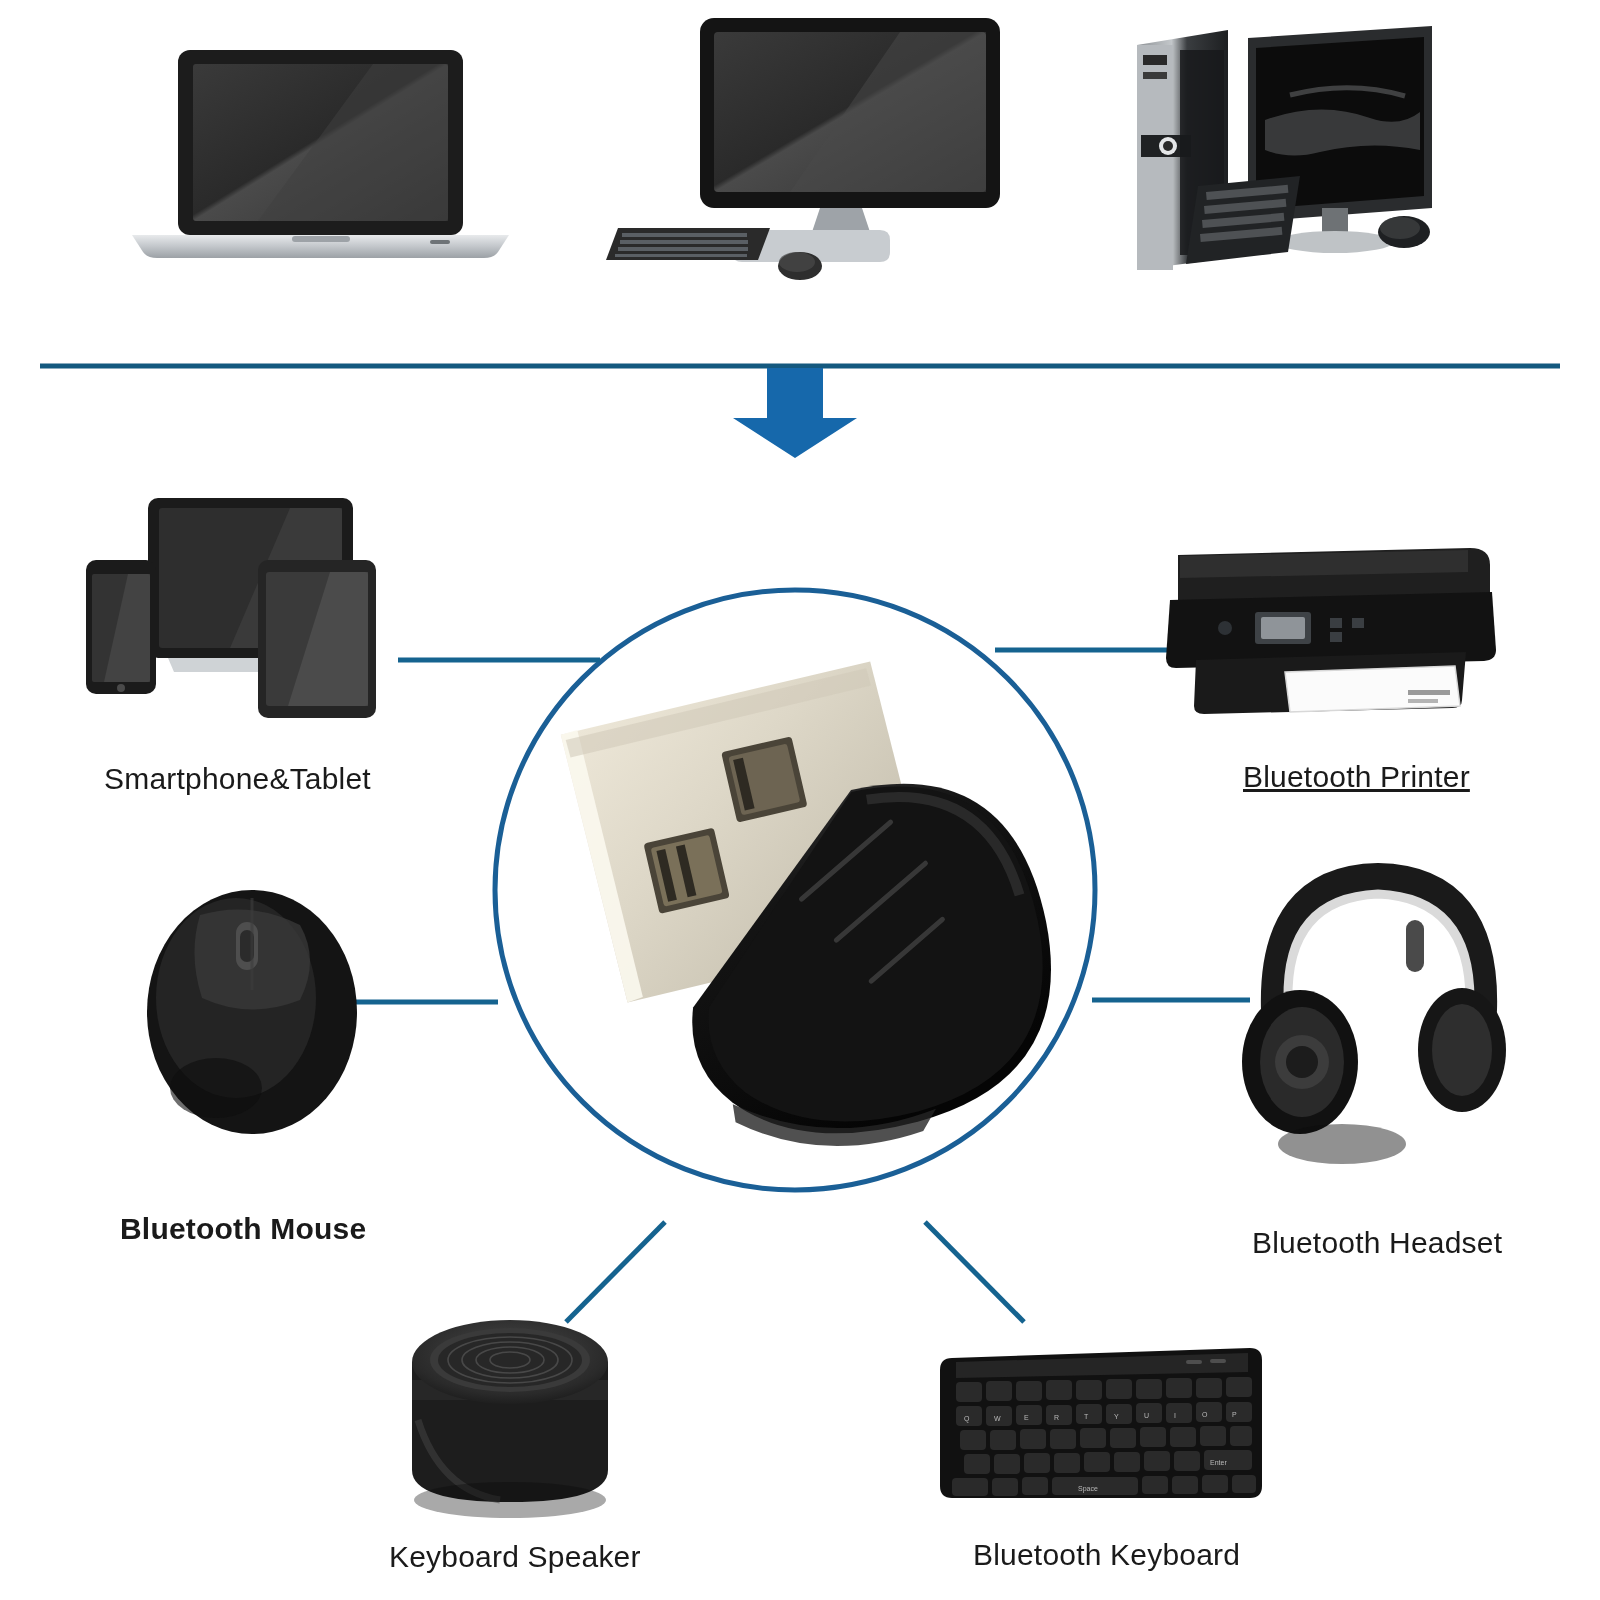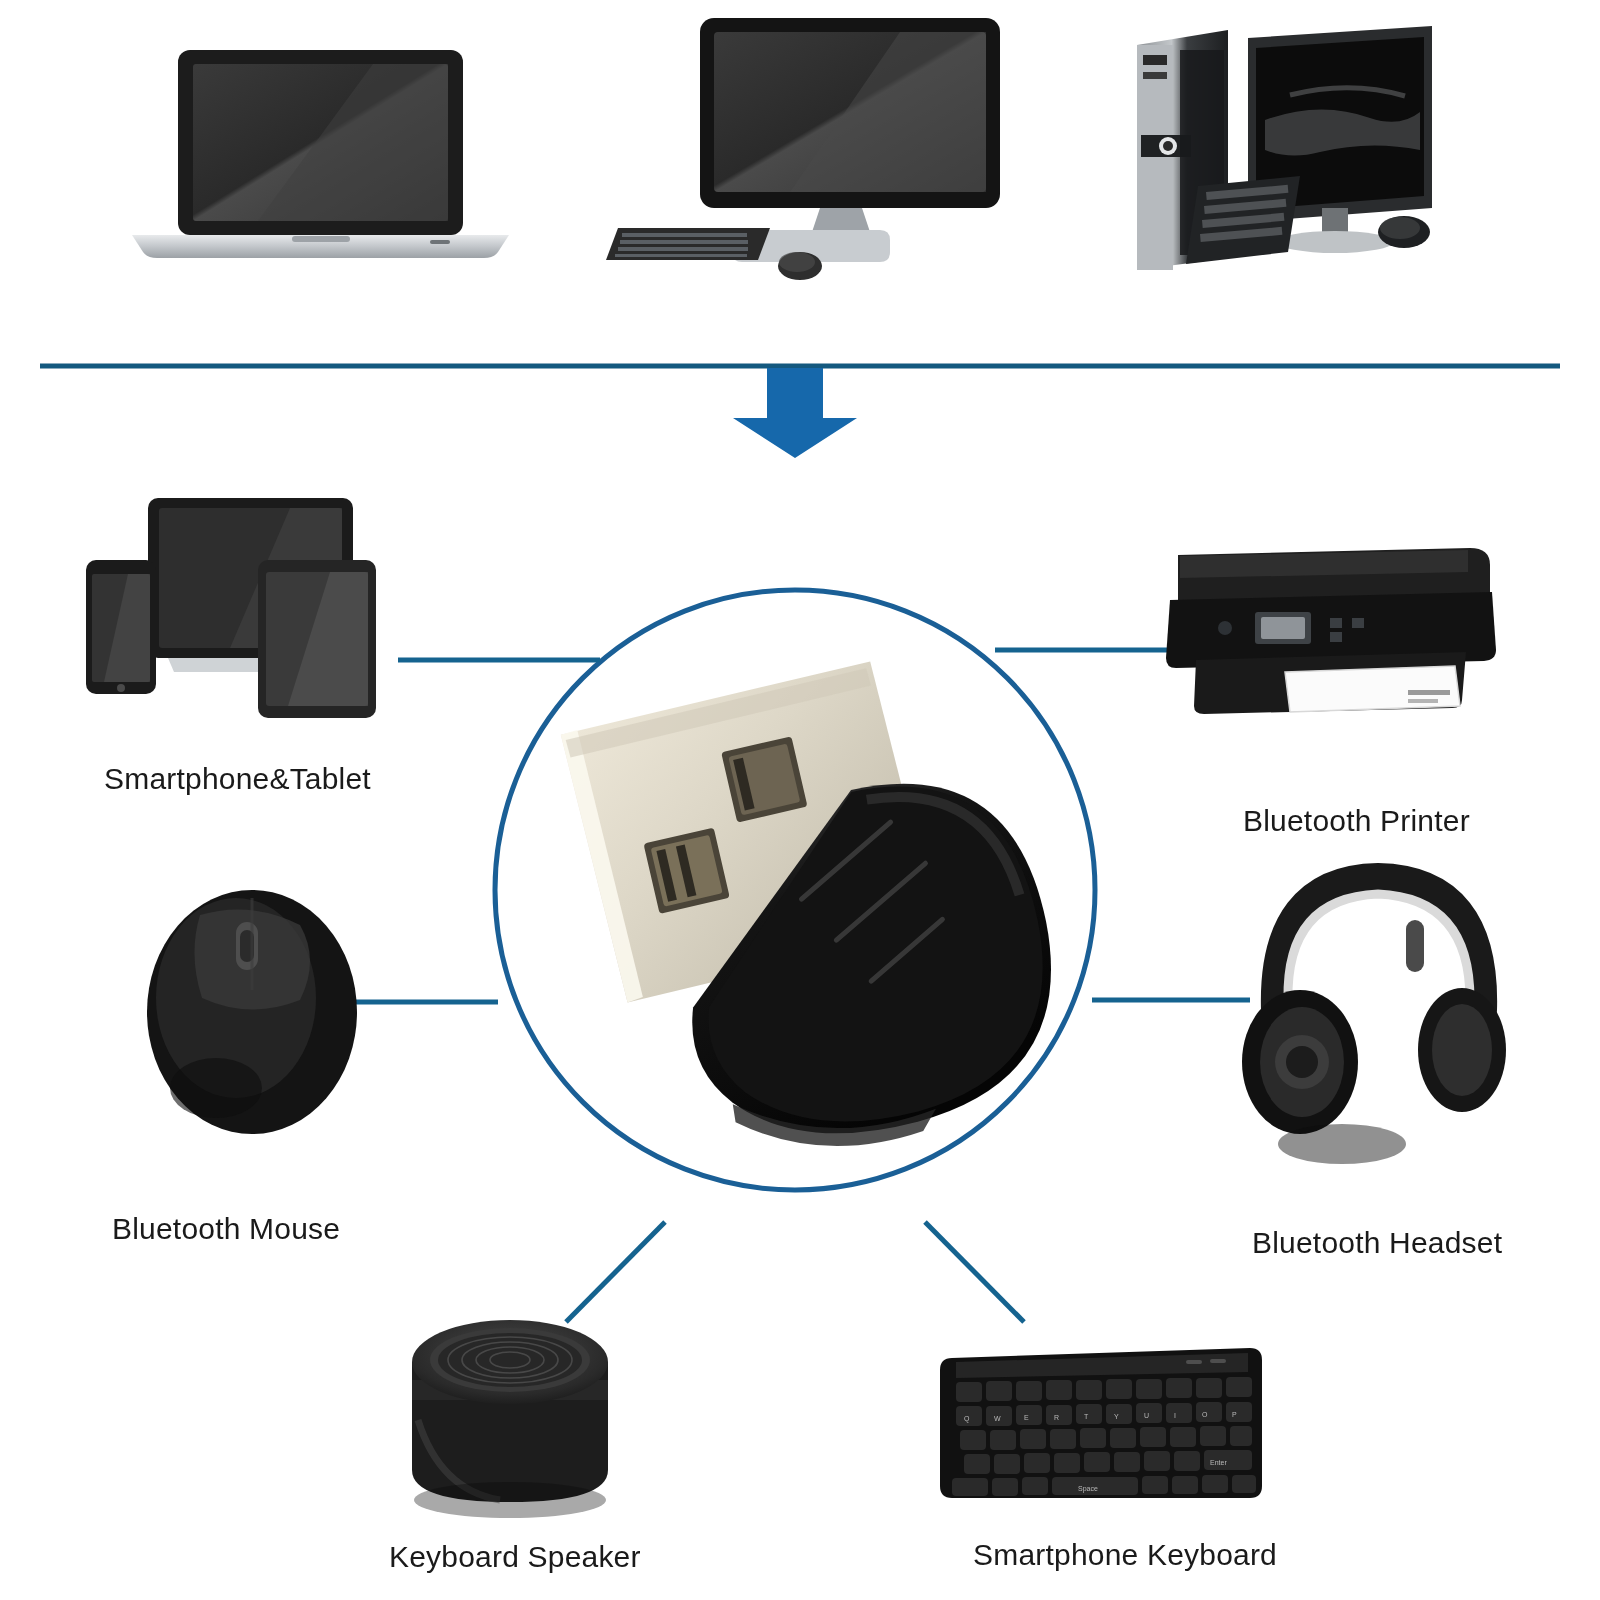--- a/index.html
+++ b/index.html
@@ -312,23 +312,23 @@
         <line x1="800" y1="900" x2="900" y2="838"></line>
         <line x1="828" y1="946" x2="928" y2="884"></line>
         <line x1="856" y1="992" x2="936" y2="942"></line>
       </g>
       <path d="M 700 1092 Q 790 1152 900 1128 L 884 1148 Q 780 1166 700 1110 Z" fill="#242424" opacity="0.8"></path>
     </g>
   </svg>
 
   <div class="label" id="lbl-phone" style="left:104px;top:762px;">Smartphone&amp;Tablet</div>
 
-  <div class="label" id="lbl-printer" style="left:1243px;top:804px;">Bluetooth Printer</div>
-
-  <div class="label" id="lbl-mouse" style="left:112px;top:1212px;">Bluetooth Mouse</div>
+  <div class="label" id="lbl-printer" style="left:1243px;top:760px;text-decoration:underline;">Bluetooth Printer</div>
+
+  <div class="label" id="lbl-mouse" style="left:120px;top:1212px;font-weight:bold;">Bluetooth Mouse</div>
 
   <div class="label" id="lbl-headset" style="left:1252px;top:1226px;">Bluetooth Headset</div>
 
   <div class="label" id="lbl-speaker" style="left:389px;top:1540px;">Keyboard Speaker</div>
 
-  <div class="label" id="lbl-keyboard" style="left:973px;top:1538px;">Smartphone Keyboard</div>
+  <div class="label" id="lbl-keyboard" style="left:973px;top:1538px;">Bluetooth Keyboard</div>
 
 </div>
 
 </body></html>

